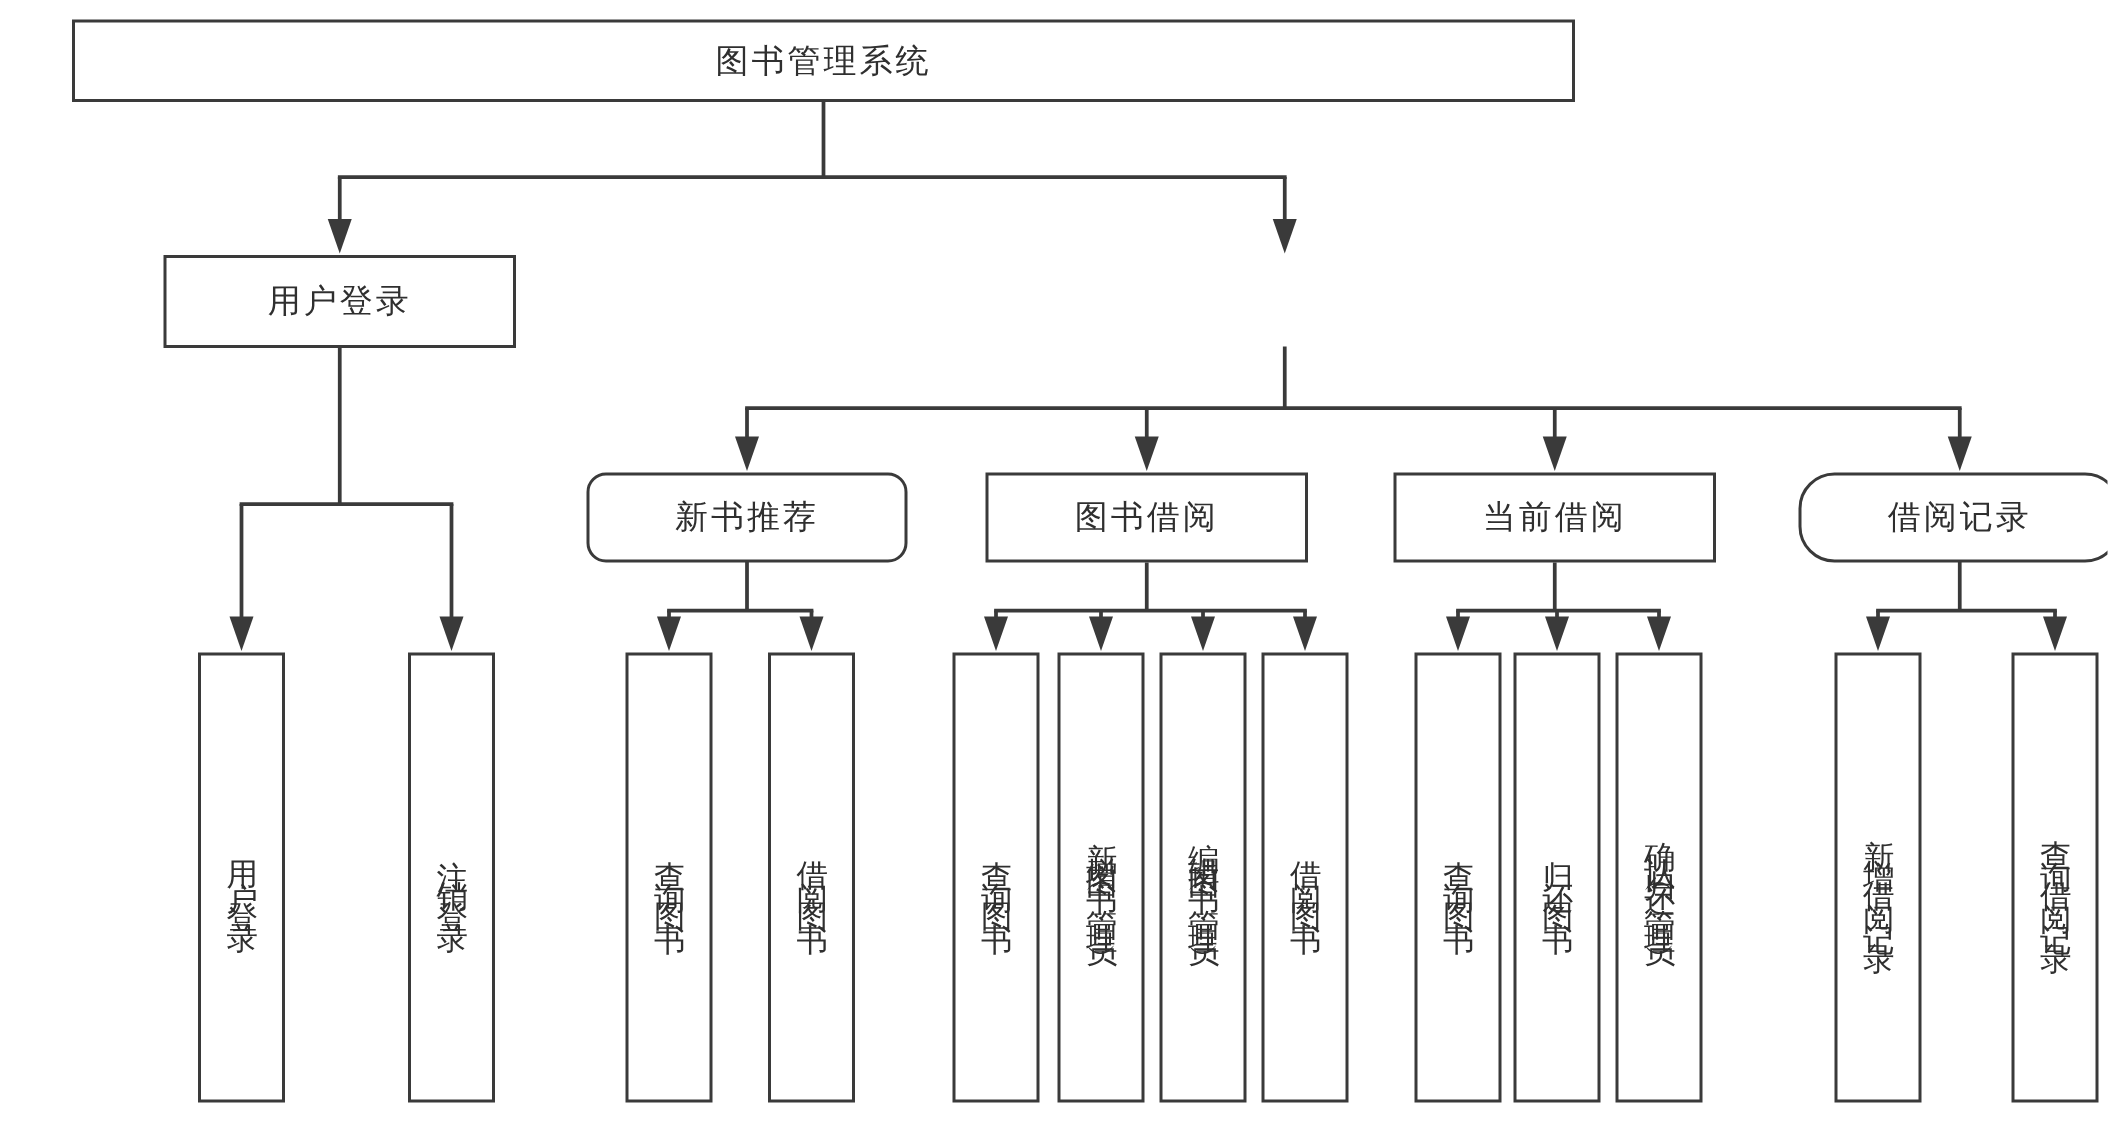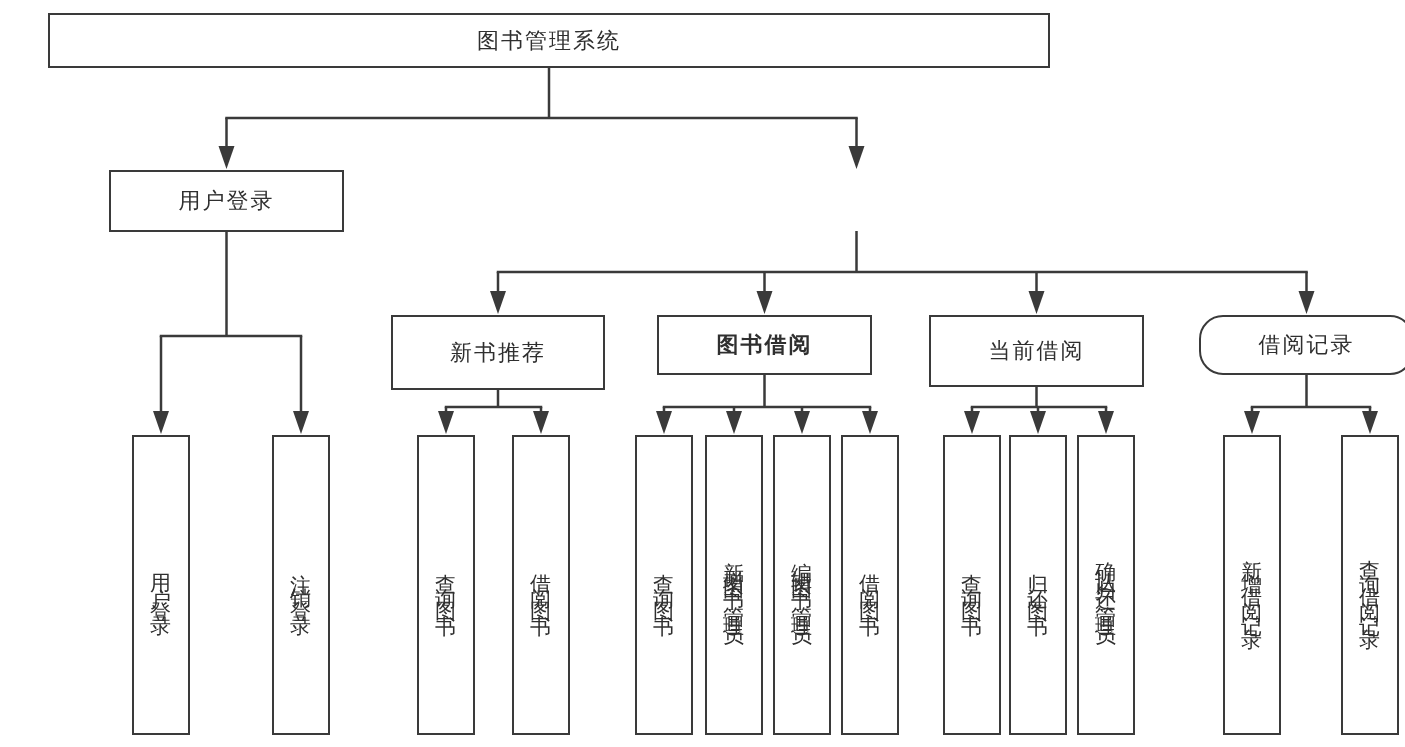--- a/index.html
+++ b/index.html
@@ -106,27 +106,27 @@
       </svg></div>
 
   <div class="box h" style="left:21px;top:13px;width:1002px;height:55px;">
     <span class="lbl">图书管理系统</span>
   </div>
 
   <div class="box h" style="left:82px;top:170px;width:235px;height:62px;">
     <span class="lbl">用户登录</span>
   </div>
 
-  <div class="box h" style="left:364px;top:315px;width:214px;height:75px;">
+  <div class="box h" style="left:364px;top:315px;width:214px;height:60px;border-radius:13px;">
     <span class="lbl">新书推荐</span>
   </div>
-  <div class="box h" style="left:630px;top:315px;width:215px;height:60px;font-weight:bold;">
+  <div class="box h" style="left:630px;top:315px;width:215px;height:60px;">
     <span class="lbl">图书借阅</span>
   </div>
-  <div class="box h" style="left:902px;top:315px;width:215px;height:72px;">
+  <div class="box h" style="left:902px;top:315px;width:215px;height:60px;">
     <span class="lbl">当前借阅</span>
   </div>
   <div class="box h" style="left:1172px;top:315px;width:215px;height:60px;border-radius:24px;">
     <span class="lbl">借阅记录</span>
   </div>
 
   <div class="box v" style="left:105px;top:435px;width:58px;height:300px;">
     <span class="lbl">用户登录</span>
   </div>
   <div class="box v" style="left:245px;top:435px;width:58px;height:300px;">

